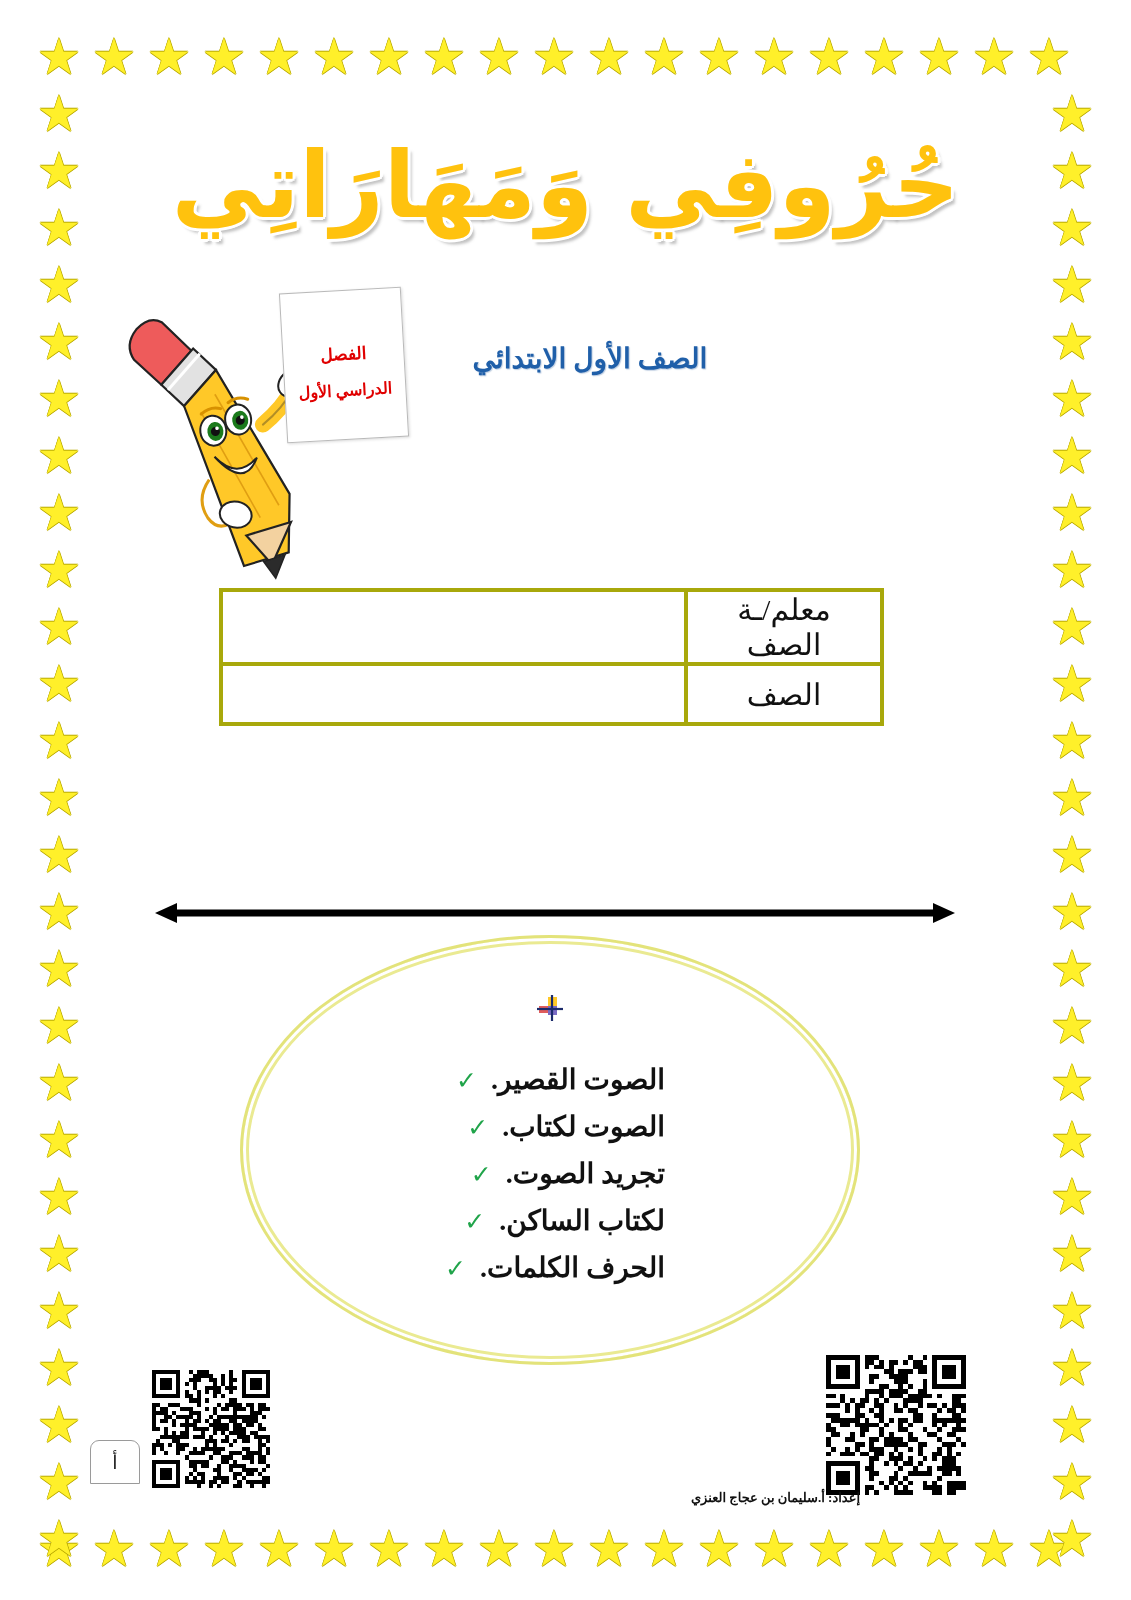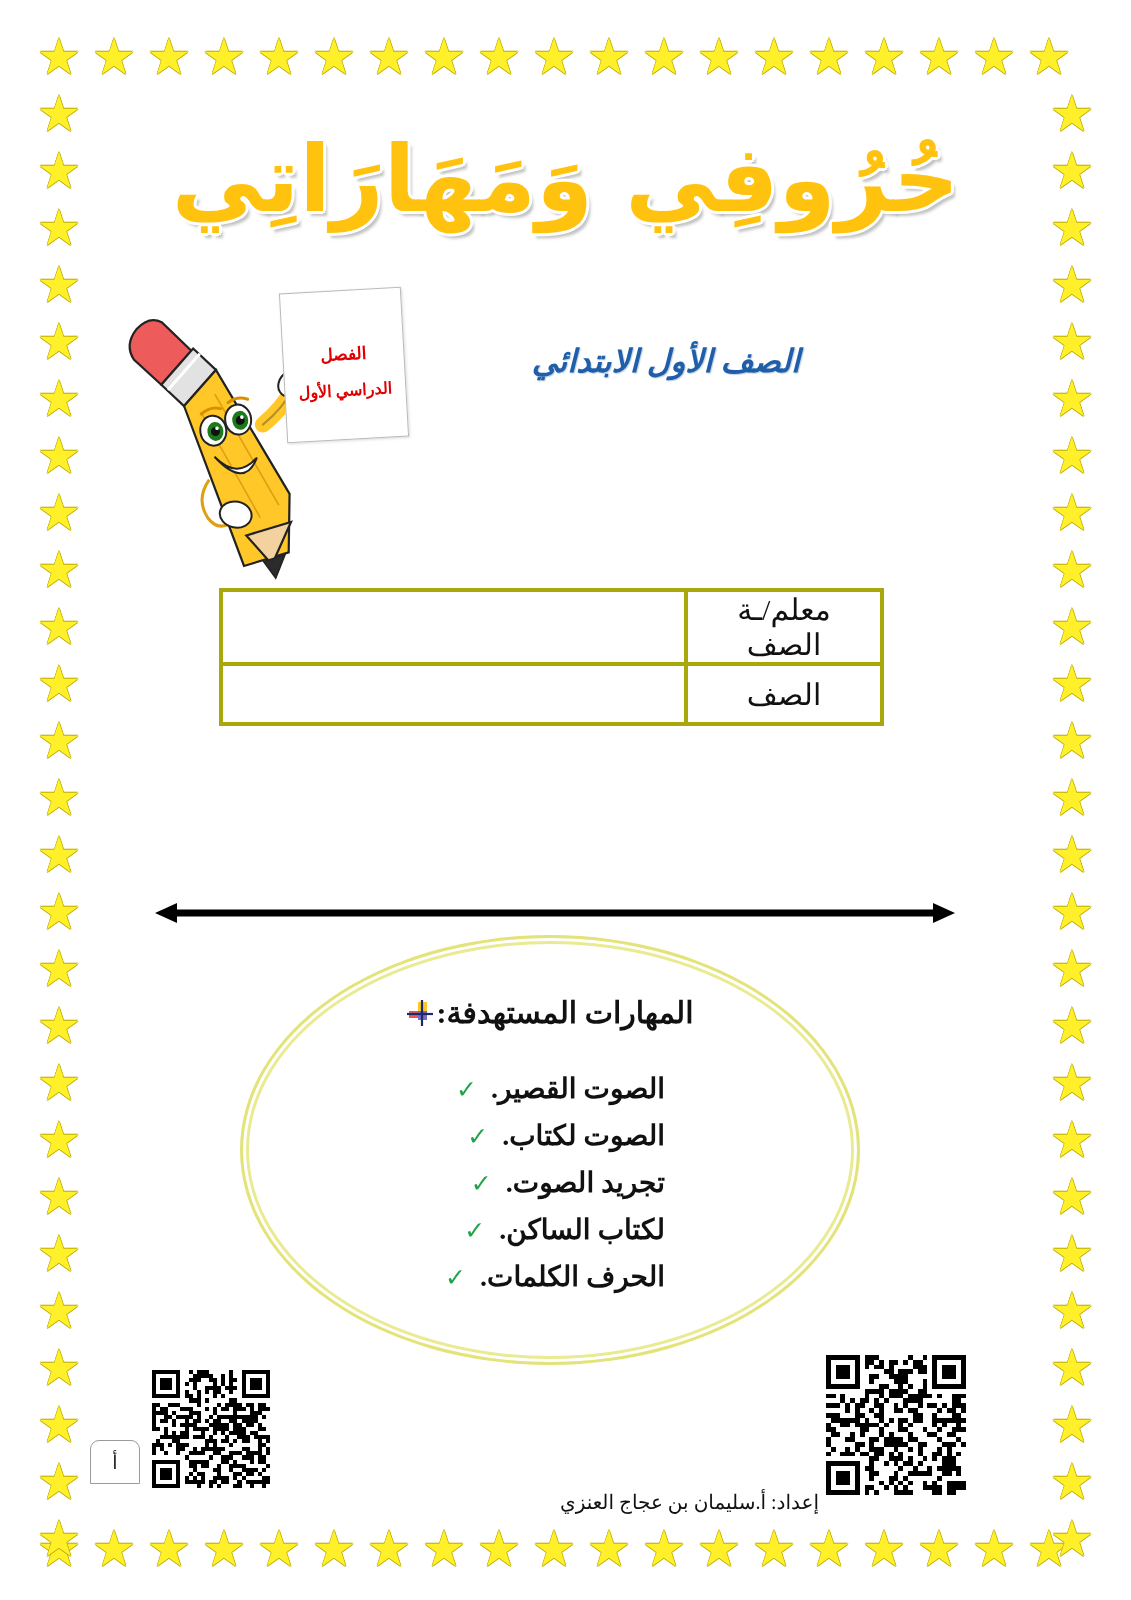--- a/index.html
+++ b/index.html
@@ -37,21 +37,21 @@
     font-size: 50px;
     font-family: "DejaVu Sans", sans-serif;
     text-shadow:
       0.6px 0 0 #b8a800, -0.6px 0 0 #b8a800,
       0 0.6px 0 #b8a800, 0 -0.6px 0 #b8a800;
   }
 
   
   #title-wrap {
     position: absolute;
-    top: 118px;
+    top: 124px;
     left: 0;
     width: 1131px;
     text-align: center;
     z-index: 3;
   }
   #main-title {
     display: inline-block;
     font-family: "DejaVu Sans", sans-serif;
     font-size: 92px;
     font-weight: bold;
@@ -106,28 +106,28 @@
     white-space: nowrap;
   }
   .paper-line.l2 { font-size: 16px; }
 
   
   #grade-line {
     position: absolute;
     top: 342px;
     left: 380px;
     width: 420px;
+    text-align: center;
     font-family: "Liberation Serif", serif;
     font-weight: bold;
-    font-size: 32px;
+    font-size: 28px;
     color: #1F5FA9;
     direction: rtl;
     text-shadow: 1px 1px 1px rgba(170,190,215,0.75);
     z-index: 3;
-    font-style: italic;
   }
   #year-line {
     position: absolute;
     top: 448px;
     left: 330px;
     width: 470px;
     text-align: center;
     font-family: "Liberation Serif", serif;
     font-weight: bold;
     font-size: 30px;
@@ -301,24 +301,24 @@
     color: #222222;
     z-index: 4;
   }
 
   
   #author-credit {
     position: absolute;
     left: 560px;
     top: 1490px;
     width: 300px;
-    text-align: left;
+    text-align: right;
     font-family: "Liberation Serif", serif;
-    font-weight: normal;
-    font-size: 20px;
+    font-weight: bold;
+    font-size: 13px;
     color: #111111;
     direction: rtl;
     z-index: 3;
   }
 </style>
 </head>
 <body>
 
 <div id="page">
 
@@ -487,21 +487,20 @@
       <line x1="18" y1="13" x2="782" y2="13" stroke="#000" stroke-width="7"></line>
       <polygon points="0,13 22,3 22,23" fill="#000"></polygon>
       <polygon points="800,13 778,3 778,23" fill="#000"></polygon>
     </svg>
   </div>
 
   <div id="skills-ellipse"></div>
 
   <div id="skills-block">
     <div id="skills-heading">
-      <span>المهارات المستهدفة:</span>
       <span id="skills-bullet-icon">
         <svg viewBox="0 0 26 26" xmlns="http://www.w3.org/2000/svg">
           <rect x="2" y="9" width="9" height="9" fill="#E05C5C"></rect>
           <rect x="11" y="2" width="9" height="9" fill="#FFC828"></rect>
           <rect x="11" y="11" width="9" height="9" fill="#7A6BC4"></rect>
           <rect x="2" y="2" width="9" height="9" fill="#ffffff"></rect>
           <line x1="15" y1="0" x2="15" y2="26" stroke="#1B2A6B" stroke-width="2.2"></line>
           <line x1="0" y1="14" x2="26" y2="14" stroke="#1B2A6B" stroke-width="2.2"></line>
         </svg>
       </span>

